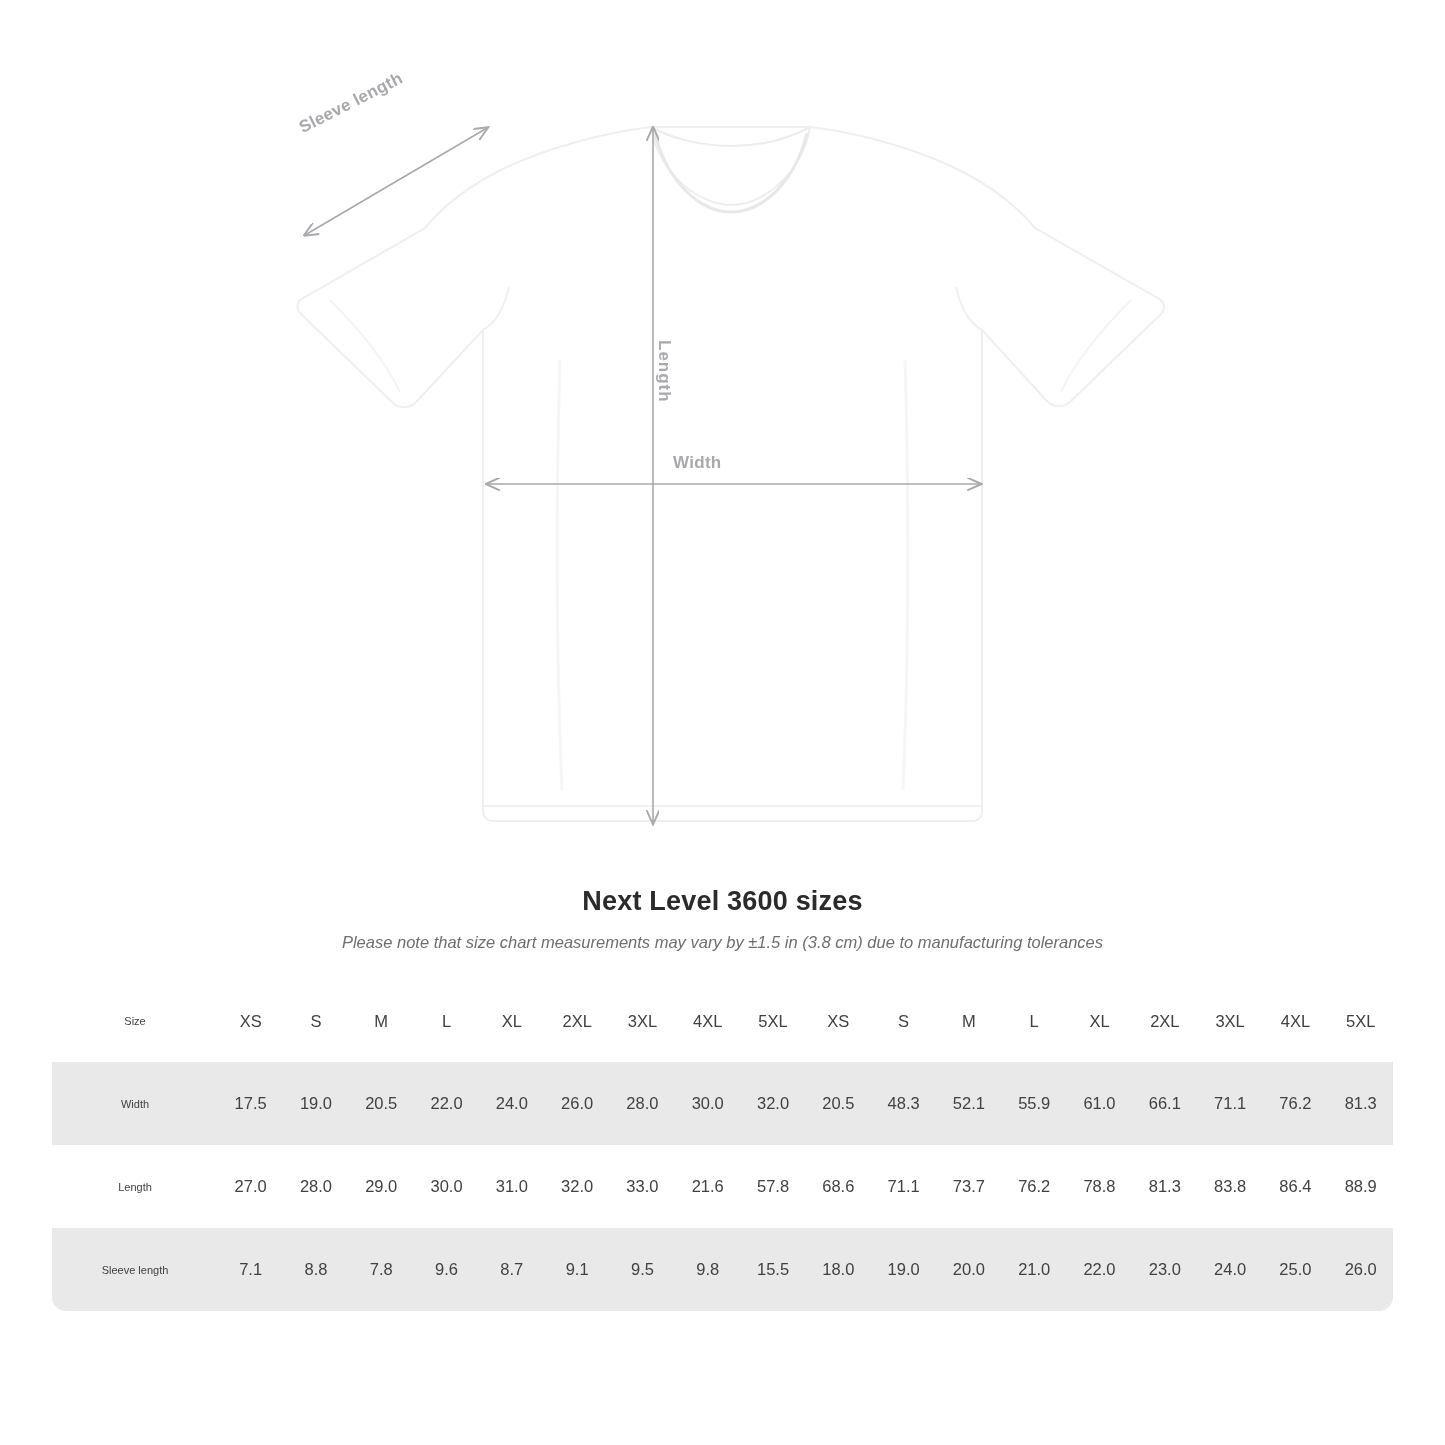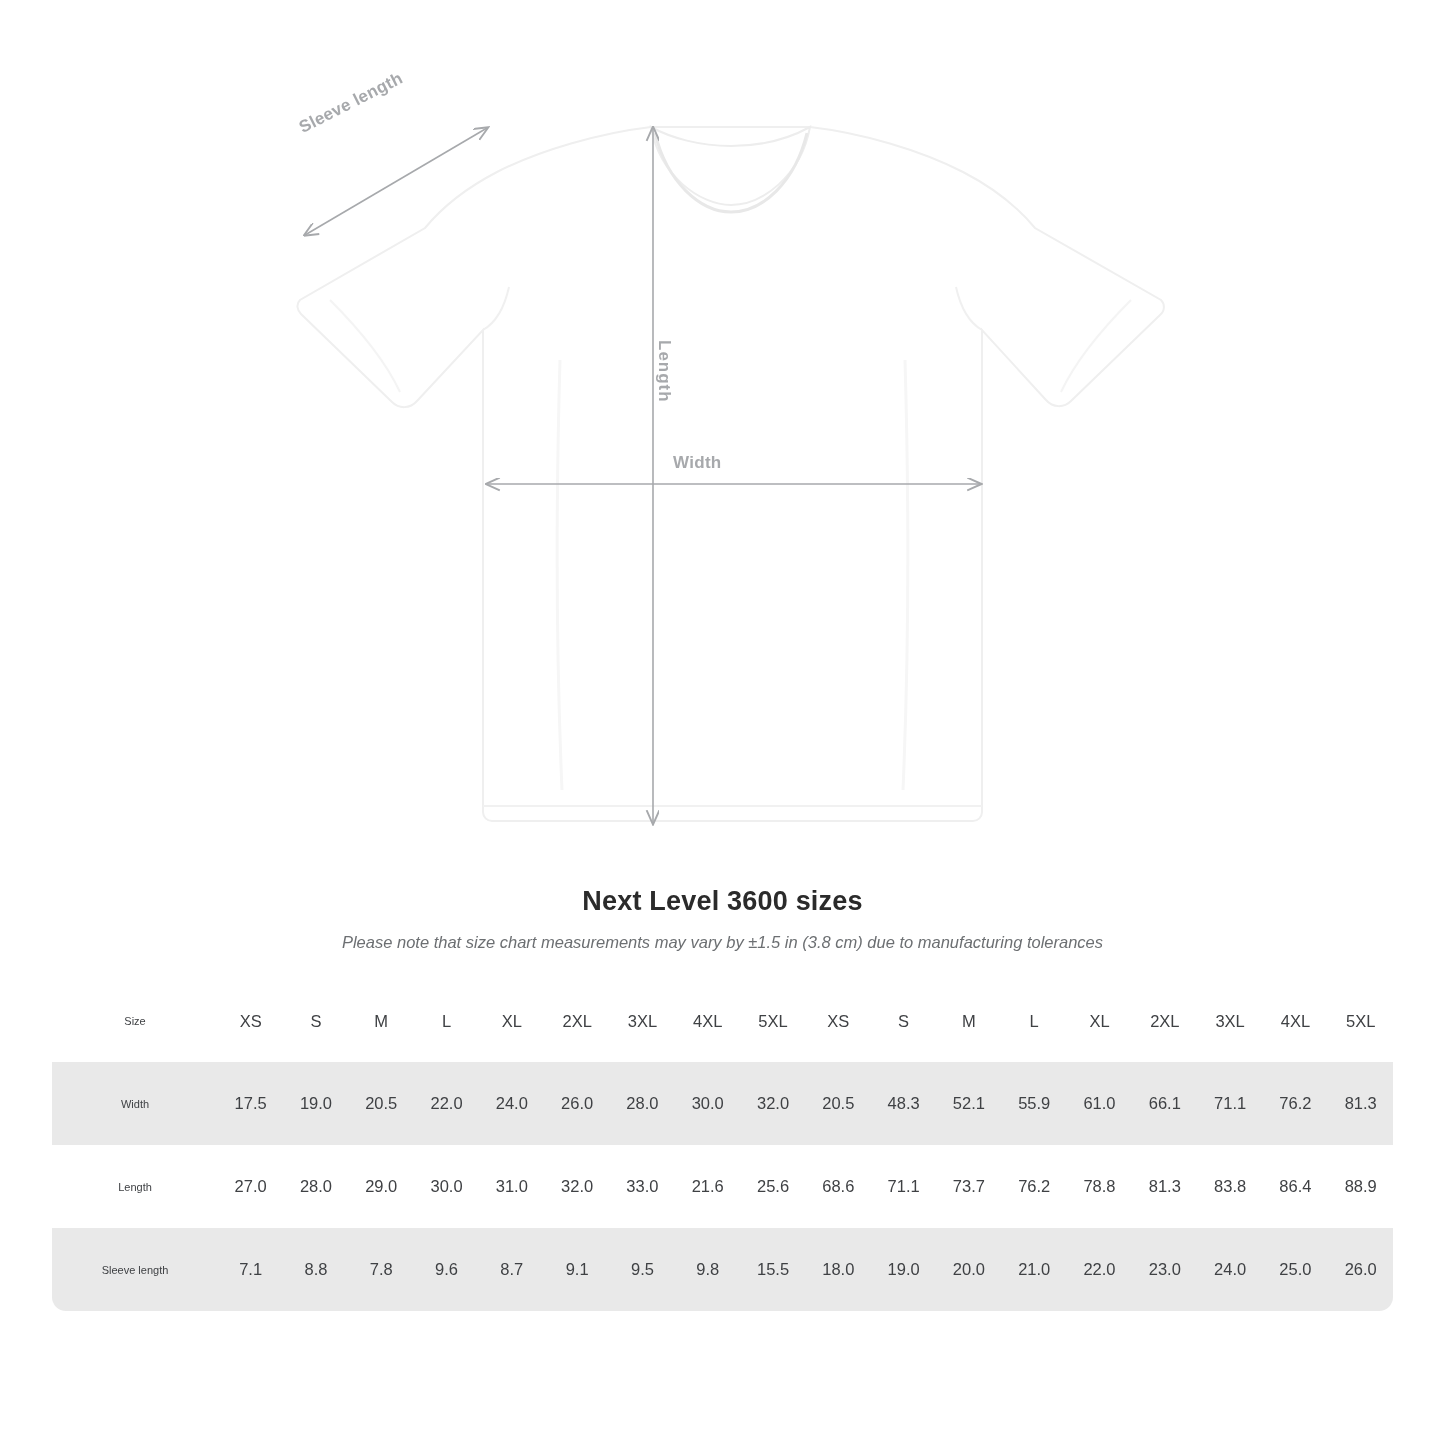--- a/index.html
+++ b/index.html
@@ -271,21 +271,21 @@
       <tr class="r-white">
         <td class="row-head">Length</td>
         <td class="cell-val">27.0</td>
         <td class="cell-val">28.0</td>
         <td class="cell-val">29.0</td>
         <td class="cell-val">30.0</td>
         <td class="cell-val">31.0</td>
         <td class="cell-val">32.0</td>
         <td class="cell-val">33.0</td>
         <td class="cell-val">21.6</td>
-        <td class="cell-val">25.6</td>
+        <td class="cell-val">57.8</td>
         <td class="cell-val">68.6</td>
         <td class="cell-val">71.1</td>
         <td class="cell-val">73.7</td>
         <td class="cell-val">76.2</td>
         <td class="cell-val">78.8</td>
         <td class="cell-val">81.3</td>
         <td class="cell-val">83.8</td>
         <td class="cell-val">86.4</td>
         <td class="cell-val">88.9</td>
       </tr>

